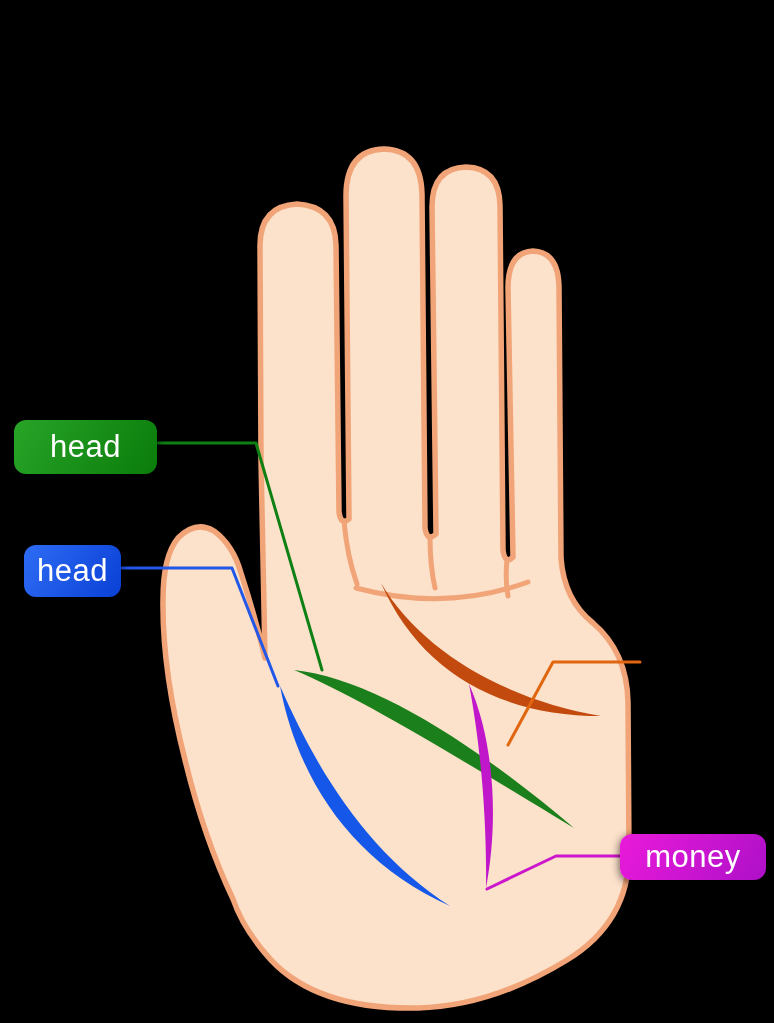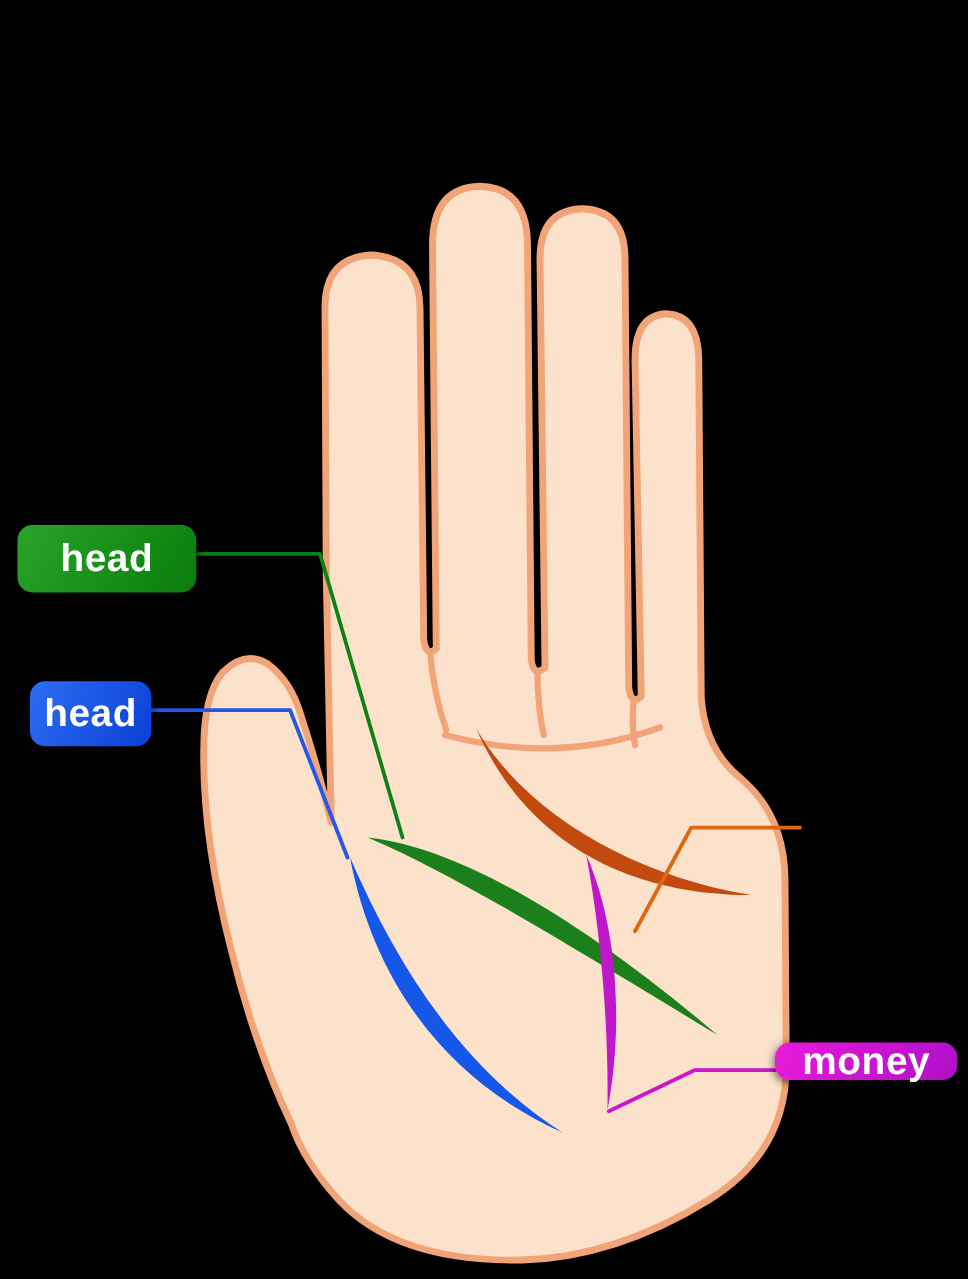--- a/index.html
+++ b/index.html
@@ -20,33 +20,33 @@
     left: 0;
     top: 0;
   }
   .badge {
     position: absolute;
     display: flex;
     align-items: center;
     justify-content: center;
     color: #ffffff;
     font-size: 31px;
-    font-weight: bold;
+    font-weight: normal;
     border-radius: 12px;
     box-shadow: 0 2px 8px rgba(0,0,0,0.7);
     letter-spacing: 0.5px;
     user-select: none;
   }
   #badge-head  { left: 14px;  top: 420px; width: 143px; height: 54px;
                  background: linear-gradient(120deg, #28a428, #0a7c0a); }
   #badge-live  { left: 24px;  top: 545px; width: 97px;  height: 52px;
                  background: linear-gradient(120deg, #2e6cf4, #0a40d6); }
   #badge-love  { left: 639px; top: 641px; width: 118px; height: 49px;
                  background: linear-gradient(120deg, #ef6a10, #cf4a05); }
-  #badge-money { left: 620px; top: 834px; width: 146px; height: 30px;
+  #badge-money { left: 620px; top: 834px; width: 146px; height: 46px;
                  background: linear-gradient(120deg, #ea1ada, #ae10c8); }
 </style>
 </head>
 <body>
 
 <div class="stage">
 
   <svg width="774" height="1023" viewBox="0 0 774 1023" xmlns="http://www.w3.org/2000/svg">
 
     <path stroke="#f1a477" stroke-width="5.5" stroke-linejoin="round" d="M 265 658

